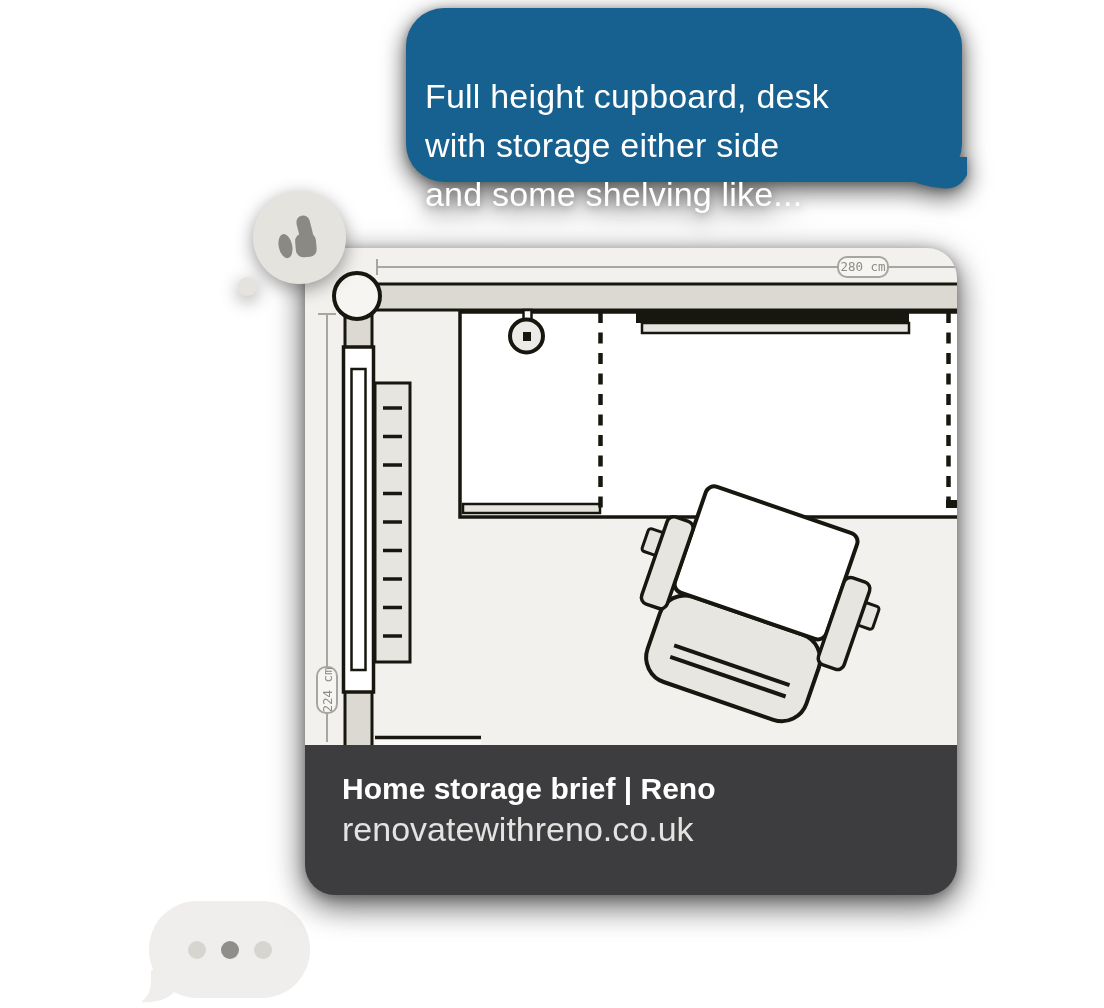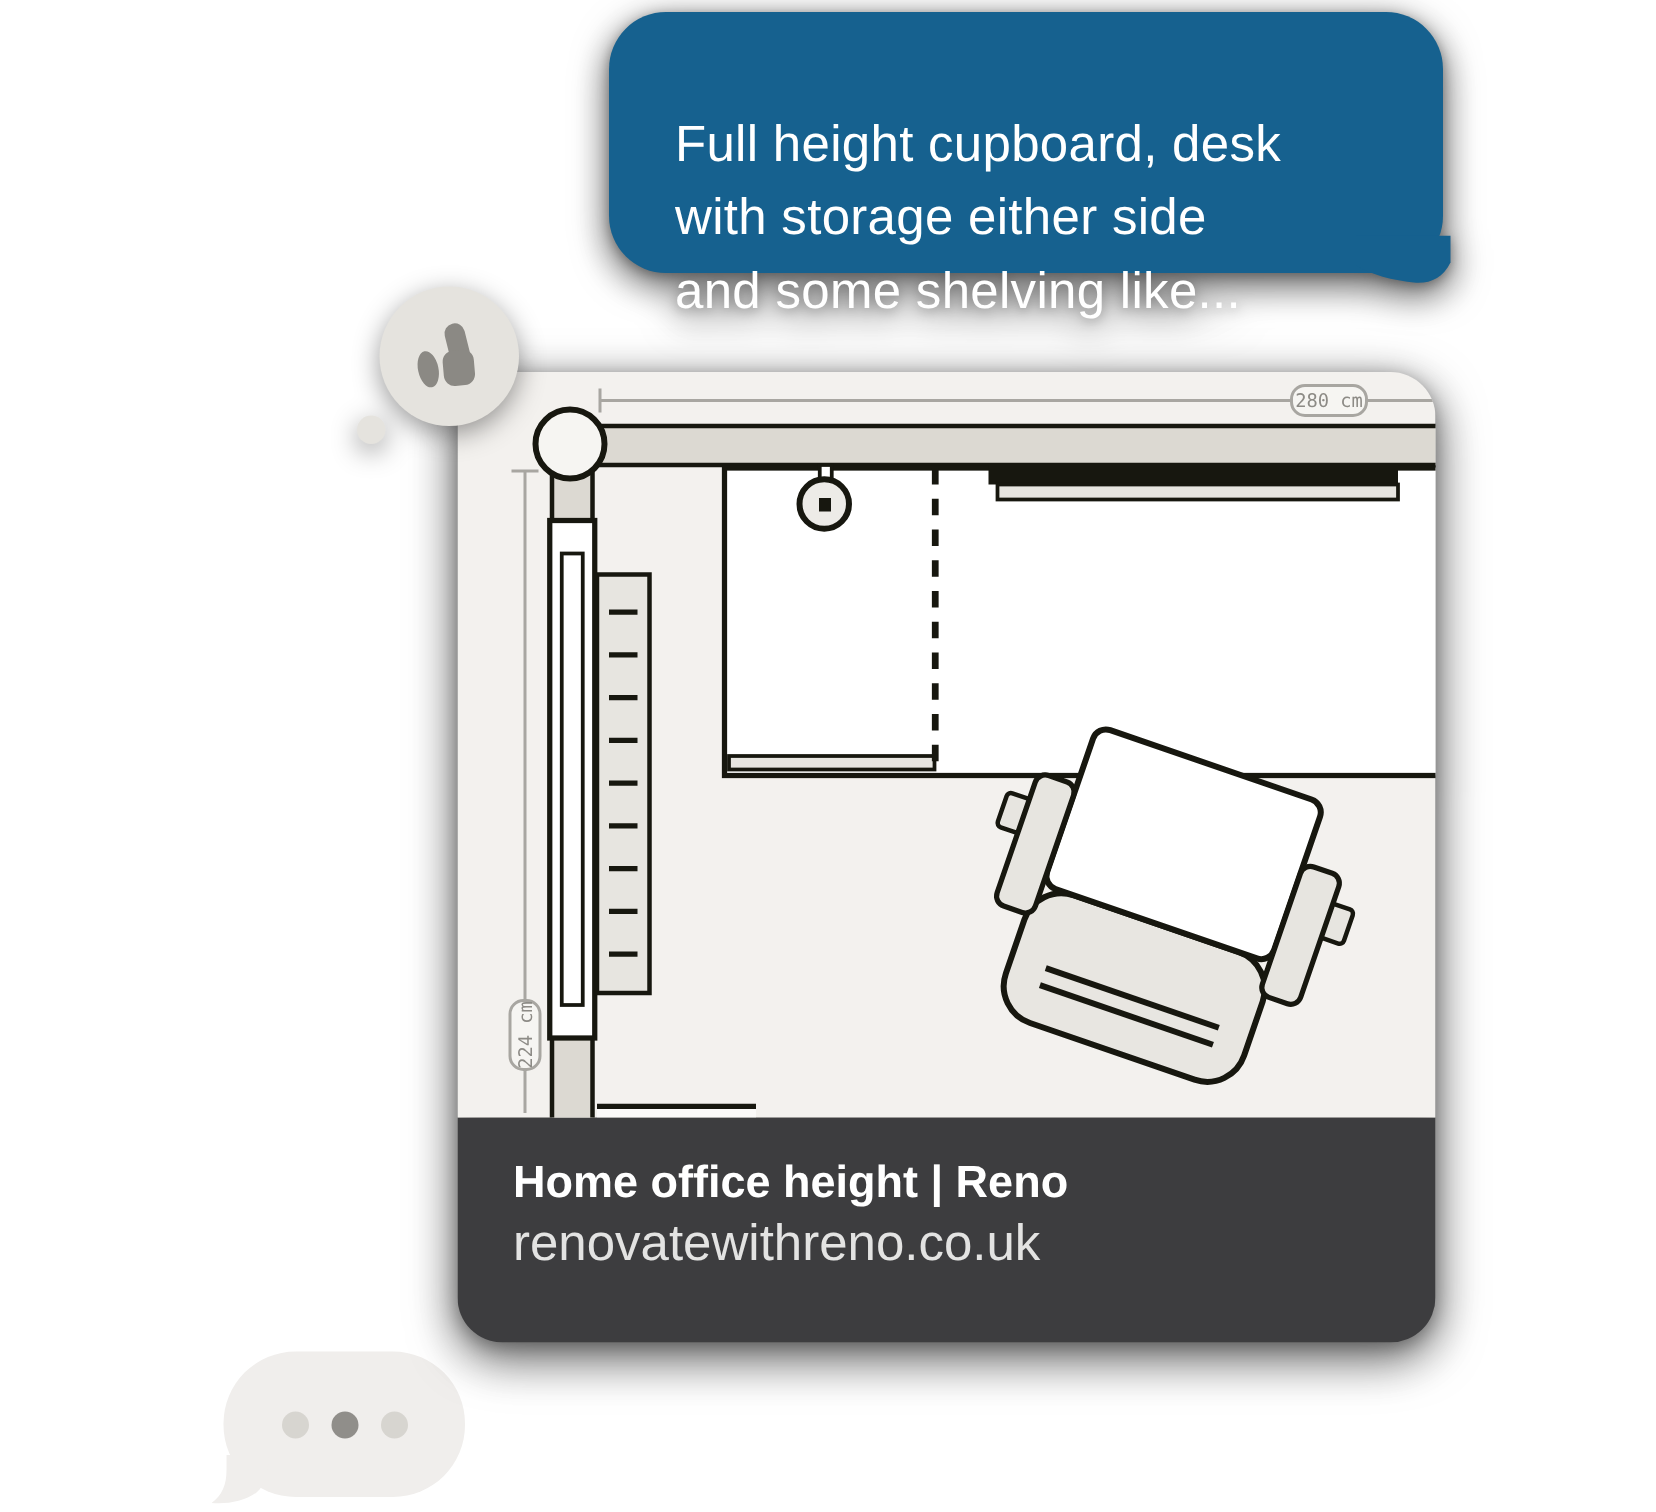--- a/index.html
+++ b/index.html
@@ -9,21 +9,21 @@
     font-family:"Liberation Sans",sans-serif;
   }
 
   
   .msg-wrap{
     position:absolute;left:406px;top:8px;
     filter:drop-shadow(0 7px 12px rgba(0,0,0,.55)) drop-shadow(0 2px 4px rgba(0,0,0,.35));
   }
   .bubble{
     position:relative;width:556px;height:174px;background:#16618f;border-radius:38px;
-    padding:15px 28px 0 44px;color:#ffffff;font-size:34px;line-height:49px;
+    padding:15px 28px 0 19px;color:#ffffff;font-size:34px;line-height:49px;
     white-space:pre-line;letter-spacing:.2px;
   }
   .bubble-tail{position:absolute;right:-6px;bottom:-9px;display:block;}
 
   
   .tapback-wrap{
     position:absolute;left:253px;top:191px;z-index:5;
     filter:drop-shadow(0 5px 9px rgba(0,0,0,.4));
   }
   .tapback-circle{
@@ -33,21 +33,21 @@
   .tapback-dot{
     position:absolute;left:-15px;top:86px;width:19px;height:19px;border-radius:50%;background:#e5e3de;
   }
 
   
   .card{
     position:absolute;left:305px;top:248px;width:652px;height:647px;border-radius:30px;
     overflow:hidden;z-index:2;
     filter:drop-shadow(0 9px 16px rgba(0,0,0,.55)) drop-shadow(0 3px 6px rgba(0,0,0,.35));
   }
-  .plan{position:relative;width:652px;height:497px;background:#f3f1ee;padding-left:23px;}
+  .plan{position:relative;width:652px;height:497px;background:#f3f1ee;}
   .plan svg{display:block;}
   .card-footer{
     width:652px;height:150px;background:#3d3d3f;padding:24px 30px 0 37px;color:#fff;
   }
   .card-title{font-size:30px;font-weight:bold;line-height:40px;color:#ffffff;}
   .card-domain{font-size:34px;line-height:40px;color:#e3e3e2;}
 
   
   .typing-wrap{position:absolute;left:149px;top:901px;z-index:1;}
   .typing{
@@ -164,21 +164,21 @@
           <text x="558" y="23" text-anchor="middle" font-family="DejaVu Sans Mono, monospace" font-size="12.5" fill="#8d8b86">280 cm</text>
         </g>
         <g transform="translate(22,442)">
           <rect x="-10" y="-23" width="20" height="46" rx="9" fill="#f6f5f2" stroke="#a8a6a1" stroke-width="2" transform="rotate(0)"></rect>
           <text x="0" y="0" transform="rotate(-90)" text-anchor="middle" dominant-baseline="central" font-family="DejaVu Sans Mono, monospace" font-size="12.5" fill="#8d8b86">224 cm</text>
         </g>
       </svg>
     </div>
 
     <div class="card-footer">
-      <div class="card-title">Home office height | Reno</div>
+      <div class="card-title">Home storage brief | Reno</div>
       <div class="card-domain">renovatewithreno.co.uk</div>
     </div>
   </div>
 
   <div class="typing-wrap">
     <div class="typing">
       <span class="dot"></span>
       <span class="dot mid"></span>
       <span class="dot"></span>
       <svg class="typing-tail" width="38" height="33" viewBox="0 0 38 33">

